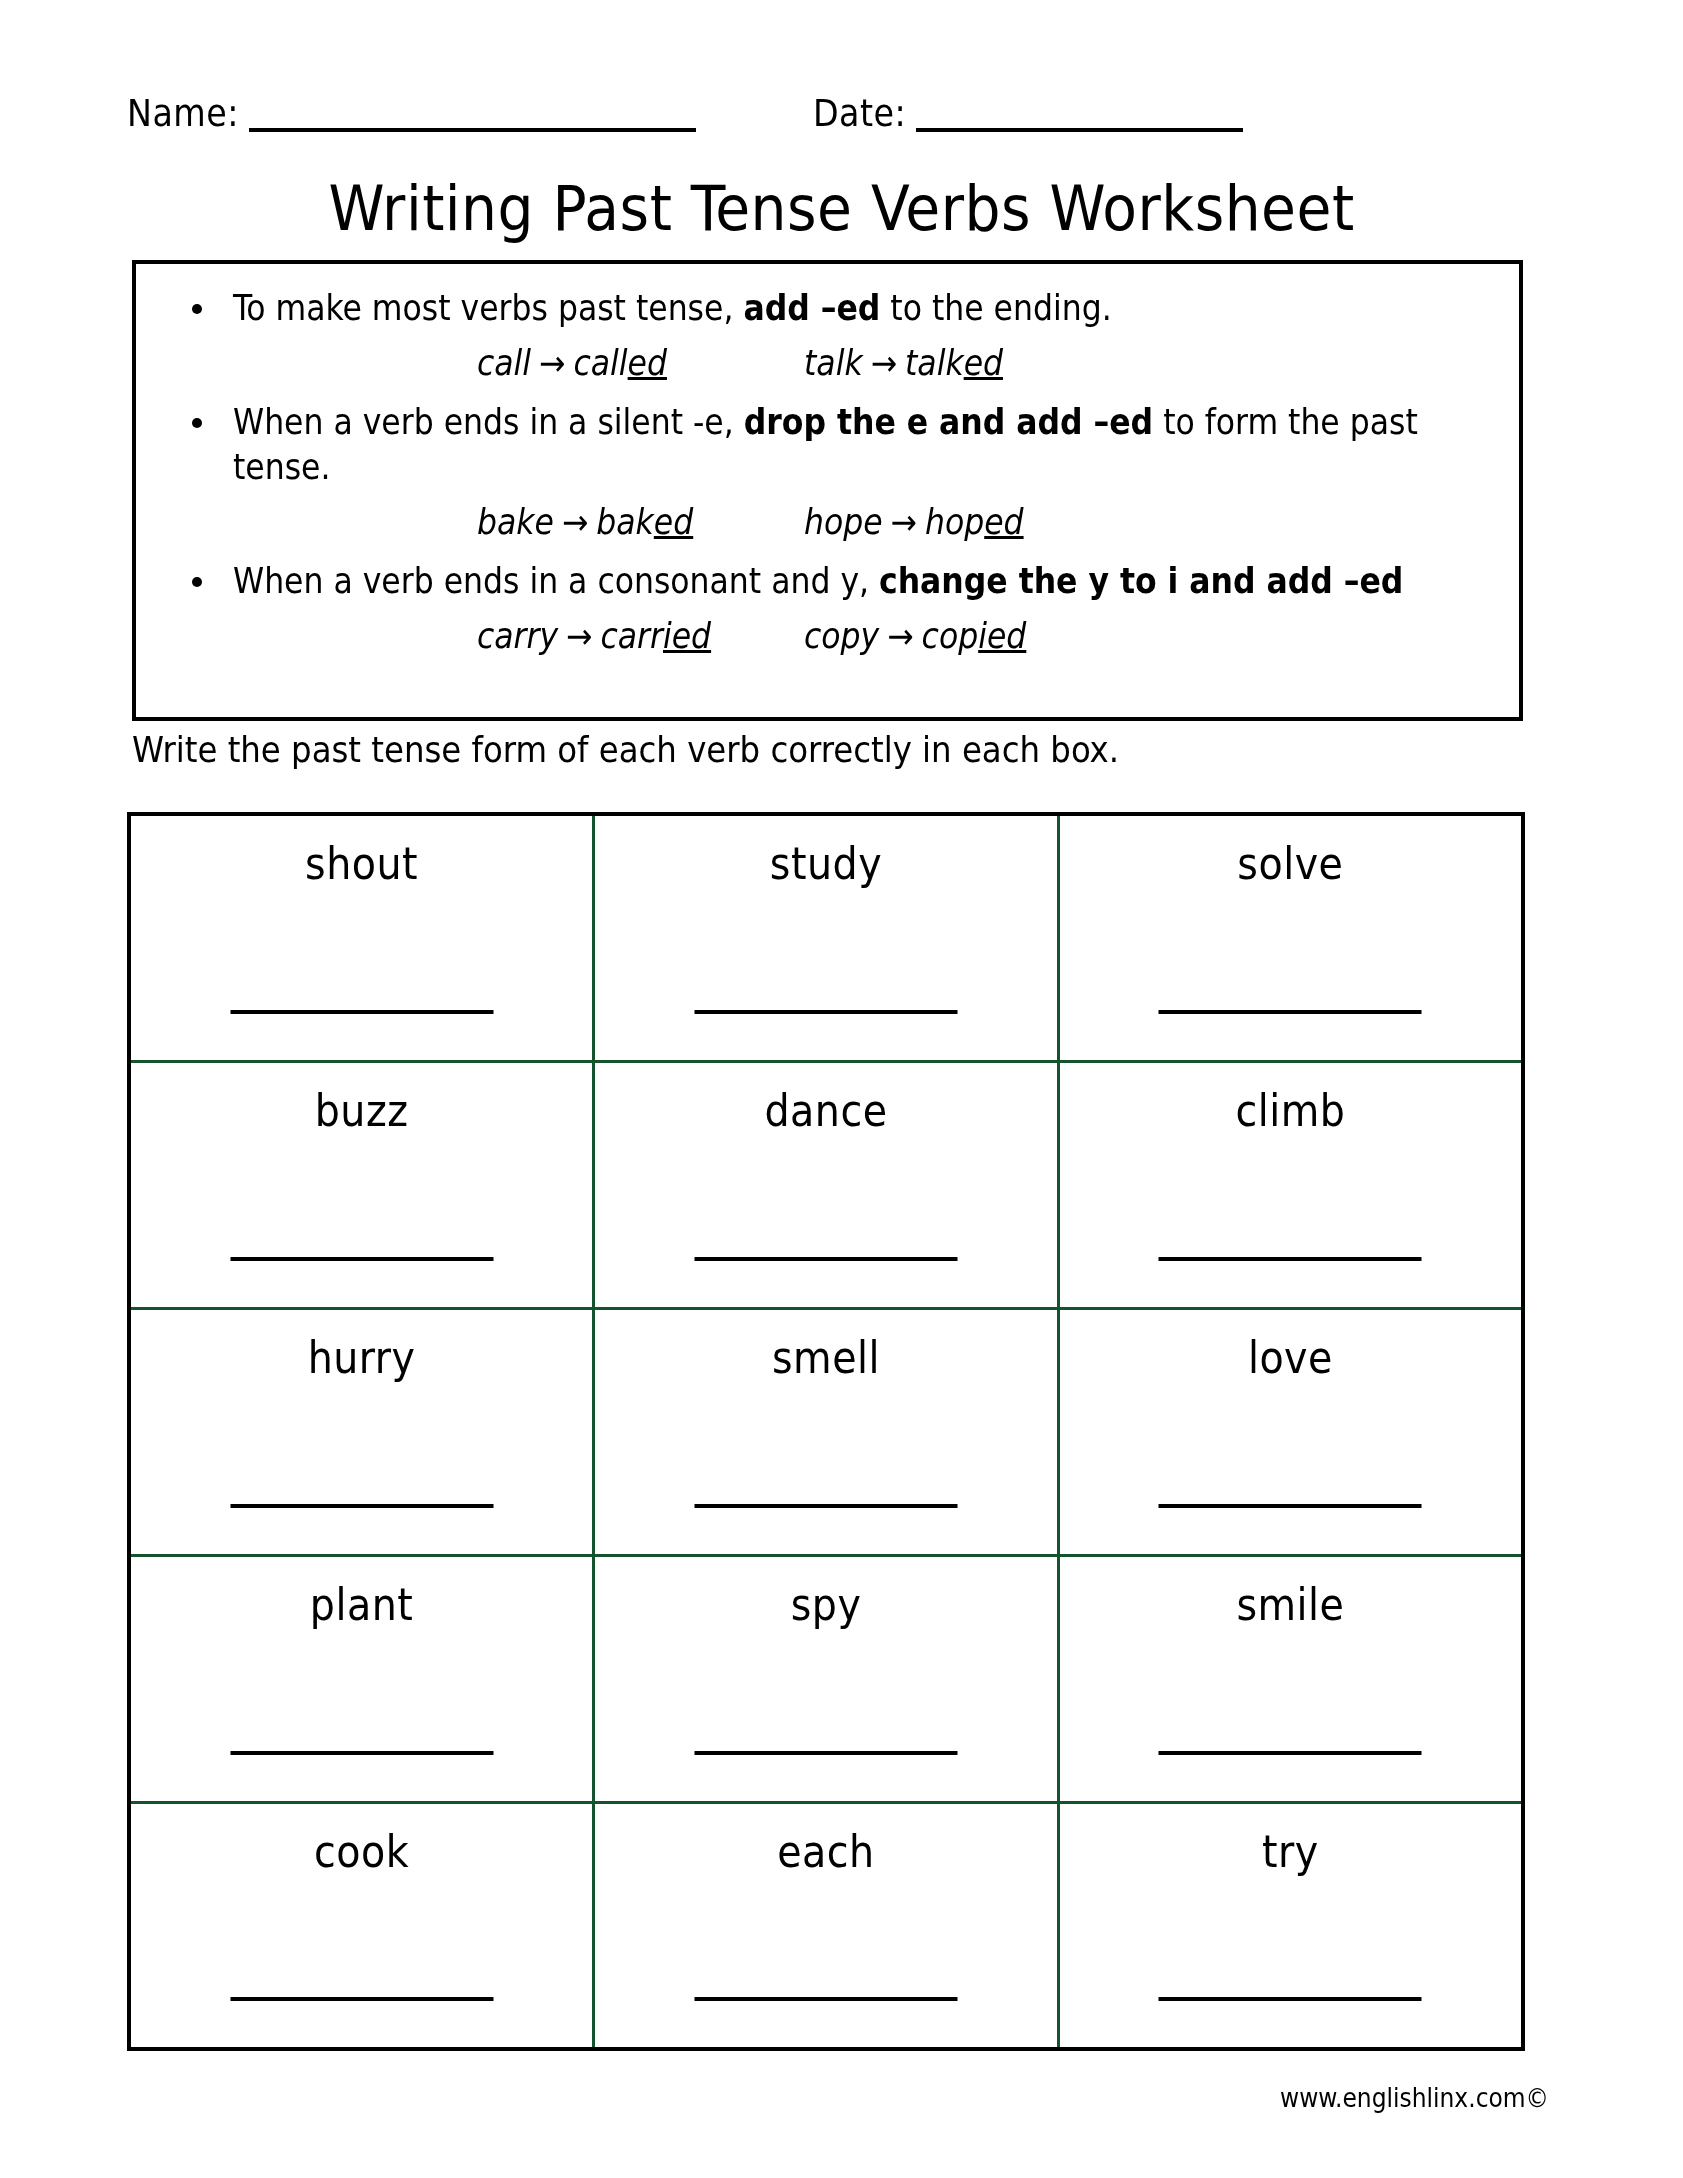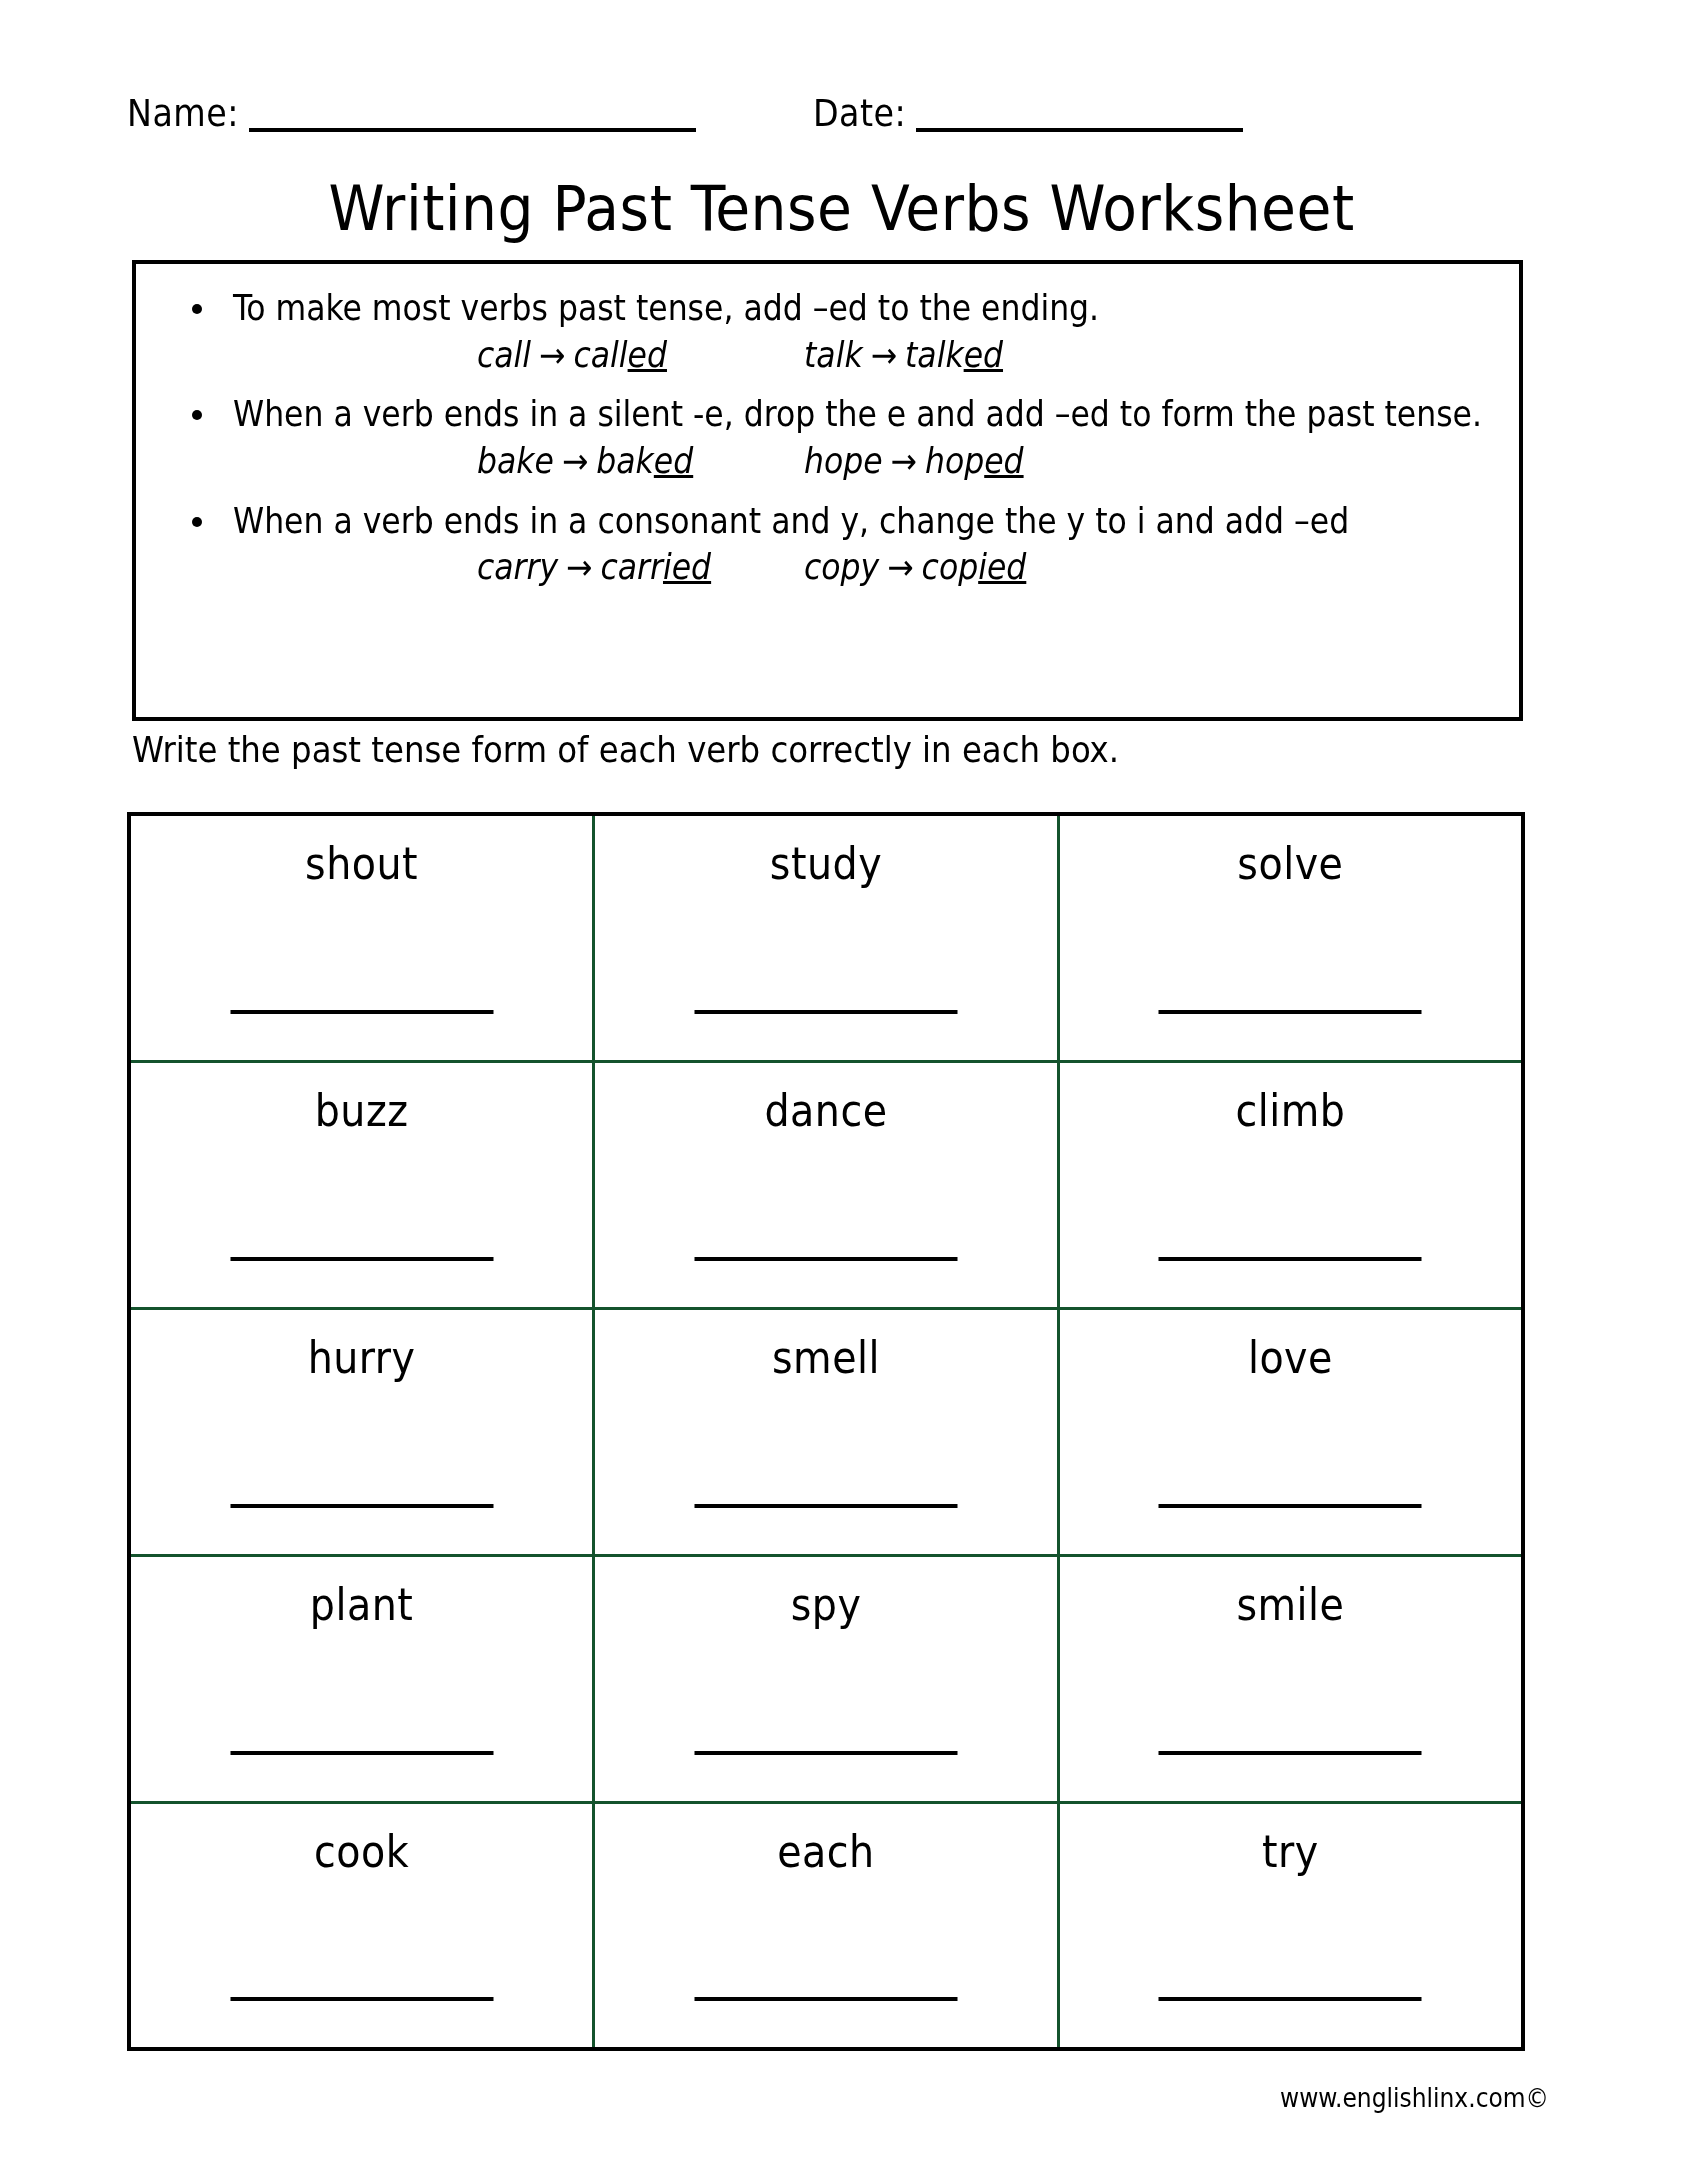--- a/index.html
+++ b/index.html
@@ -87,32 +87,33 @@
   }
   .bullet {
     position: absolute;
     left: 30px;
     top: 18px;
     width: 10px;
     height: 10px;
     background: #000;
     border-radius: 50%;
   }
-  .rule-line b { font-weight: 400; }
+  .rule-line b { font-weight: 700; }
   .examples {
     font-family: "DejaVu Sans Condensed", "DejaVu Sans", sans-serif;
     font-style: italic;
     font-size: 35px;
     line-height: 1.3;
     display: flex;
     padding-left: 315px;
     margin: 2px 0 14px 0;
   }
   .examples .ex {
     white-space: nowrap;
+    margin-top: 8px;
   }
   .examples .ex:first-child { width: 327px; }
   .ex u { text-decoration: underline; text-underline-offset: 2px; }
   .arrow { padding: 0 8px; font-style: normal; }
 
   .rule2-examples { padding-left: 315px; }
   .rule3-examples { padding-left: 315px; margin-bottom: 0; }
 
   
   .directions {

